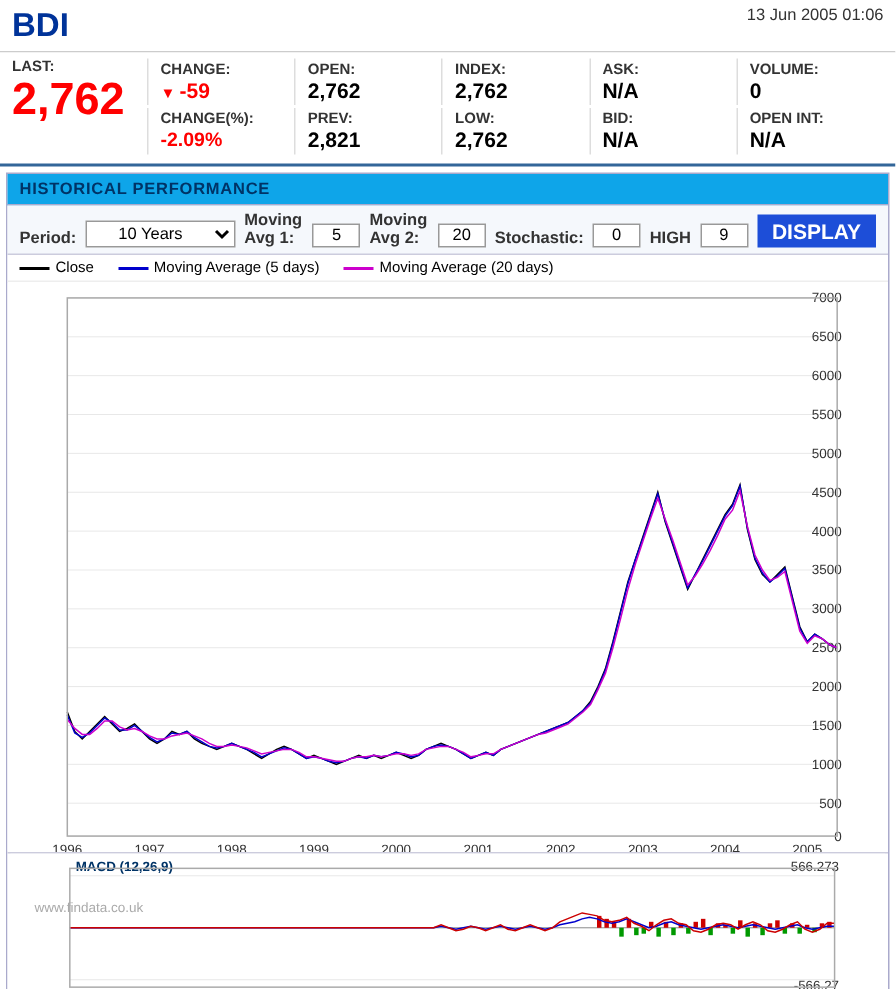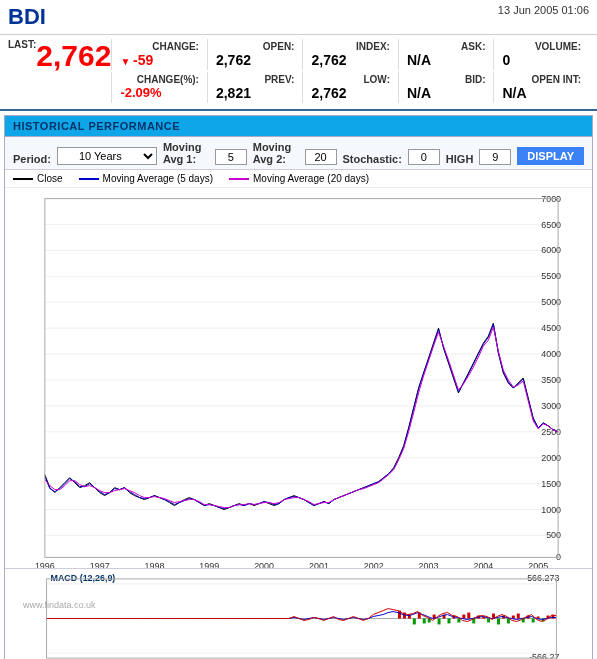--- a/index.html
+++ b/index.html
@@ -44,22 +44,21 @@
     #stats-area {
       background: #fff;
       border-bottom: 2px solid #336699;
       display: flex;
       padding: 4px 8px 6px 8px;
       gap: 0;
     }
     #last-price-col {
       min-width: 90px;
       display: flex;
-      flex-direction: row;
-      justify-content: center;
+      flex-direction: column;
     }
     #last-label {
       font-size: 10px;
       color: #333;
       font-weight: bold;
     }
     #last-value {
       font-size: 30px;
       font-weight: bold;
       color: red;
@@ -73,21 +72,20 @@
       flex: 1;
     }
     .stat-cell {
       padding: 2px 8px;
       border-left: 1px solid #ddd;
     }
     .stat-label {
       font-size: 10px;
       color: #333;
       font-weight: bold;
-      text-align: right;
     }
     .stat-value {
       font-size: 14px;
       font-weight: bold;
       color: #000;
     }
     .stat-value.negative {
       color: red;
     }
     .stat-value.negative::before {
@@ -129,25 +127,25 @@
       background: #fff;
     }
     .ctrl-input {
       width: 32px;
       font-size: 11px;
       padding: 1px 3px;
       border: 1px solid #999;
       text-align: center;
     }
     #display-btn {
-      background: #3b82f6;
+      background: #1d4ed8;
       color: #fff;
       border: none;
       padding: 3px 10px;
-      font-size: 11px;
+      font-size: 14px;
       font-weight: bold;
       cursor: pointer;
       margin-left: auto;
     }
 
     
     #chart-legend {
       display: flex;
       gap: 16px;
       padding: 3px 8px;

